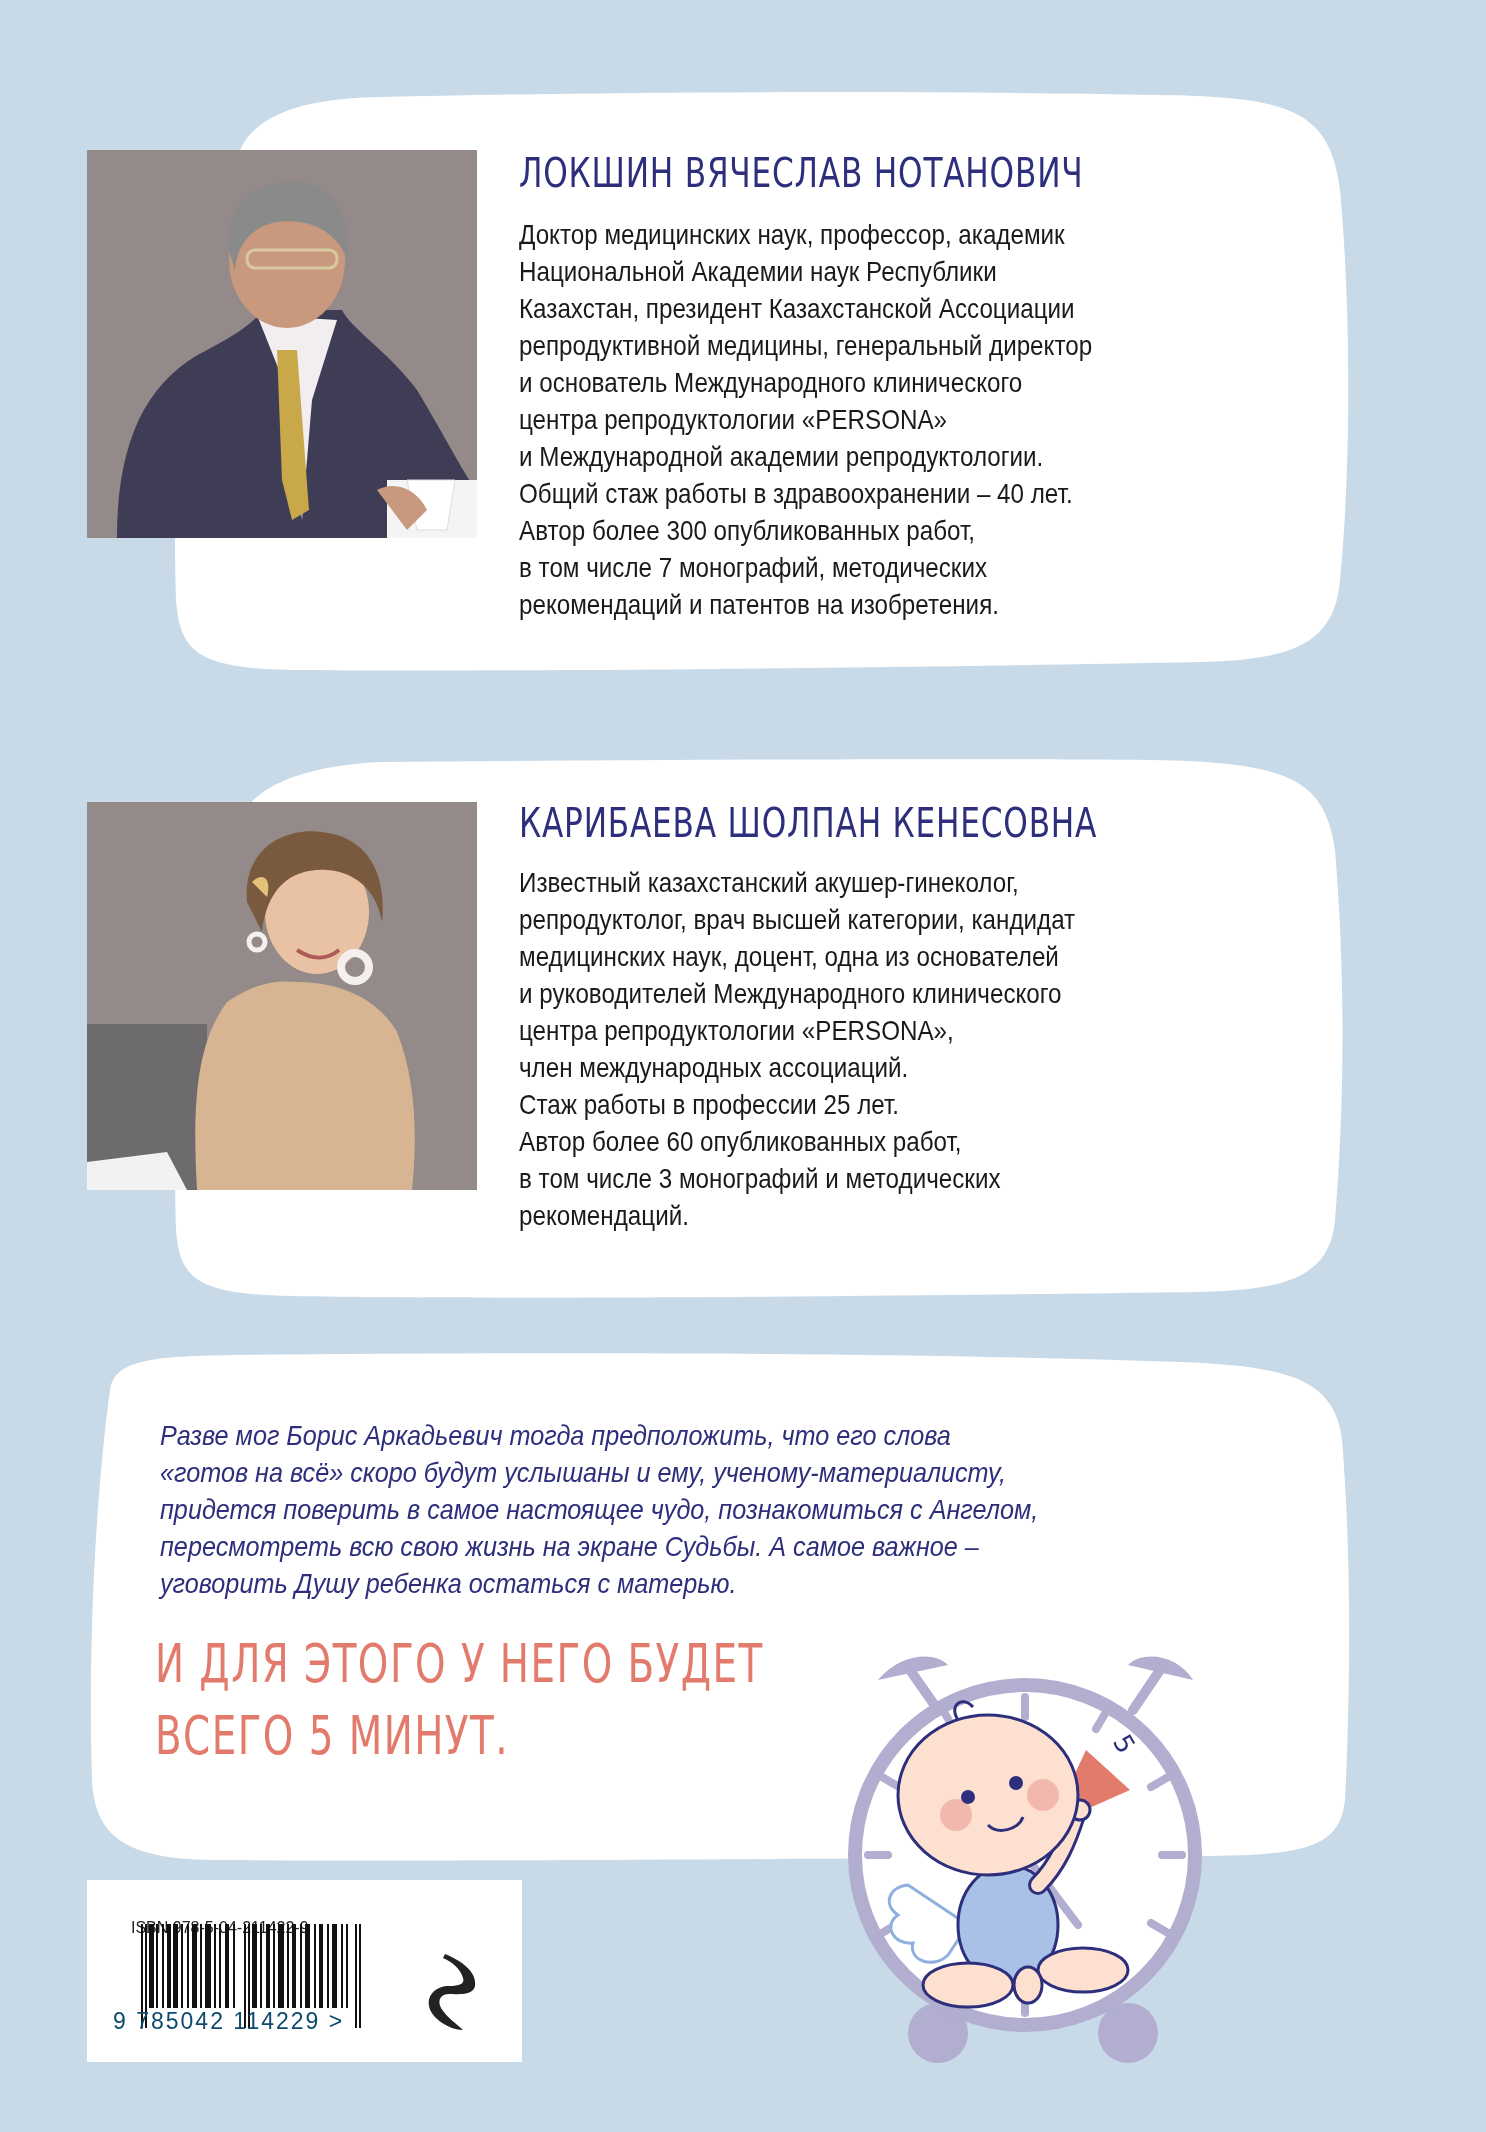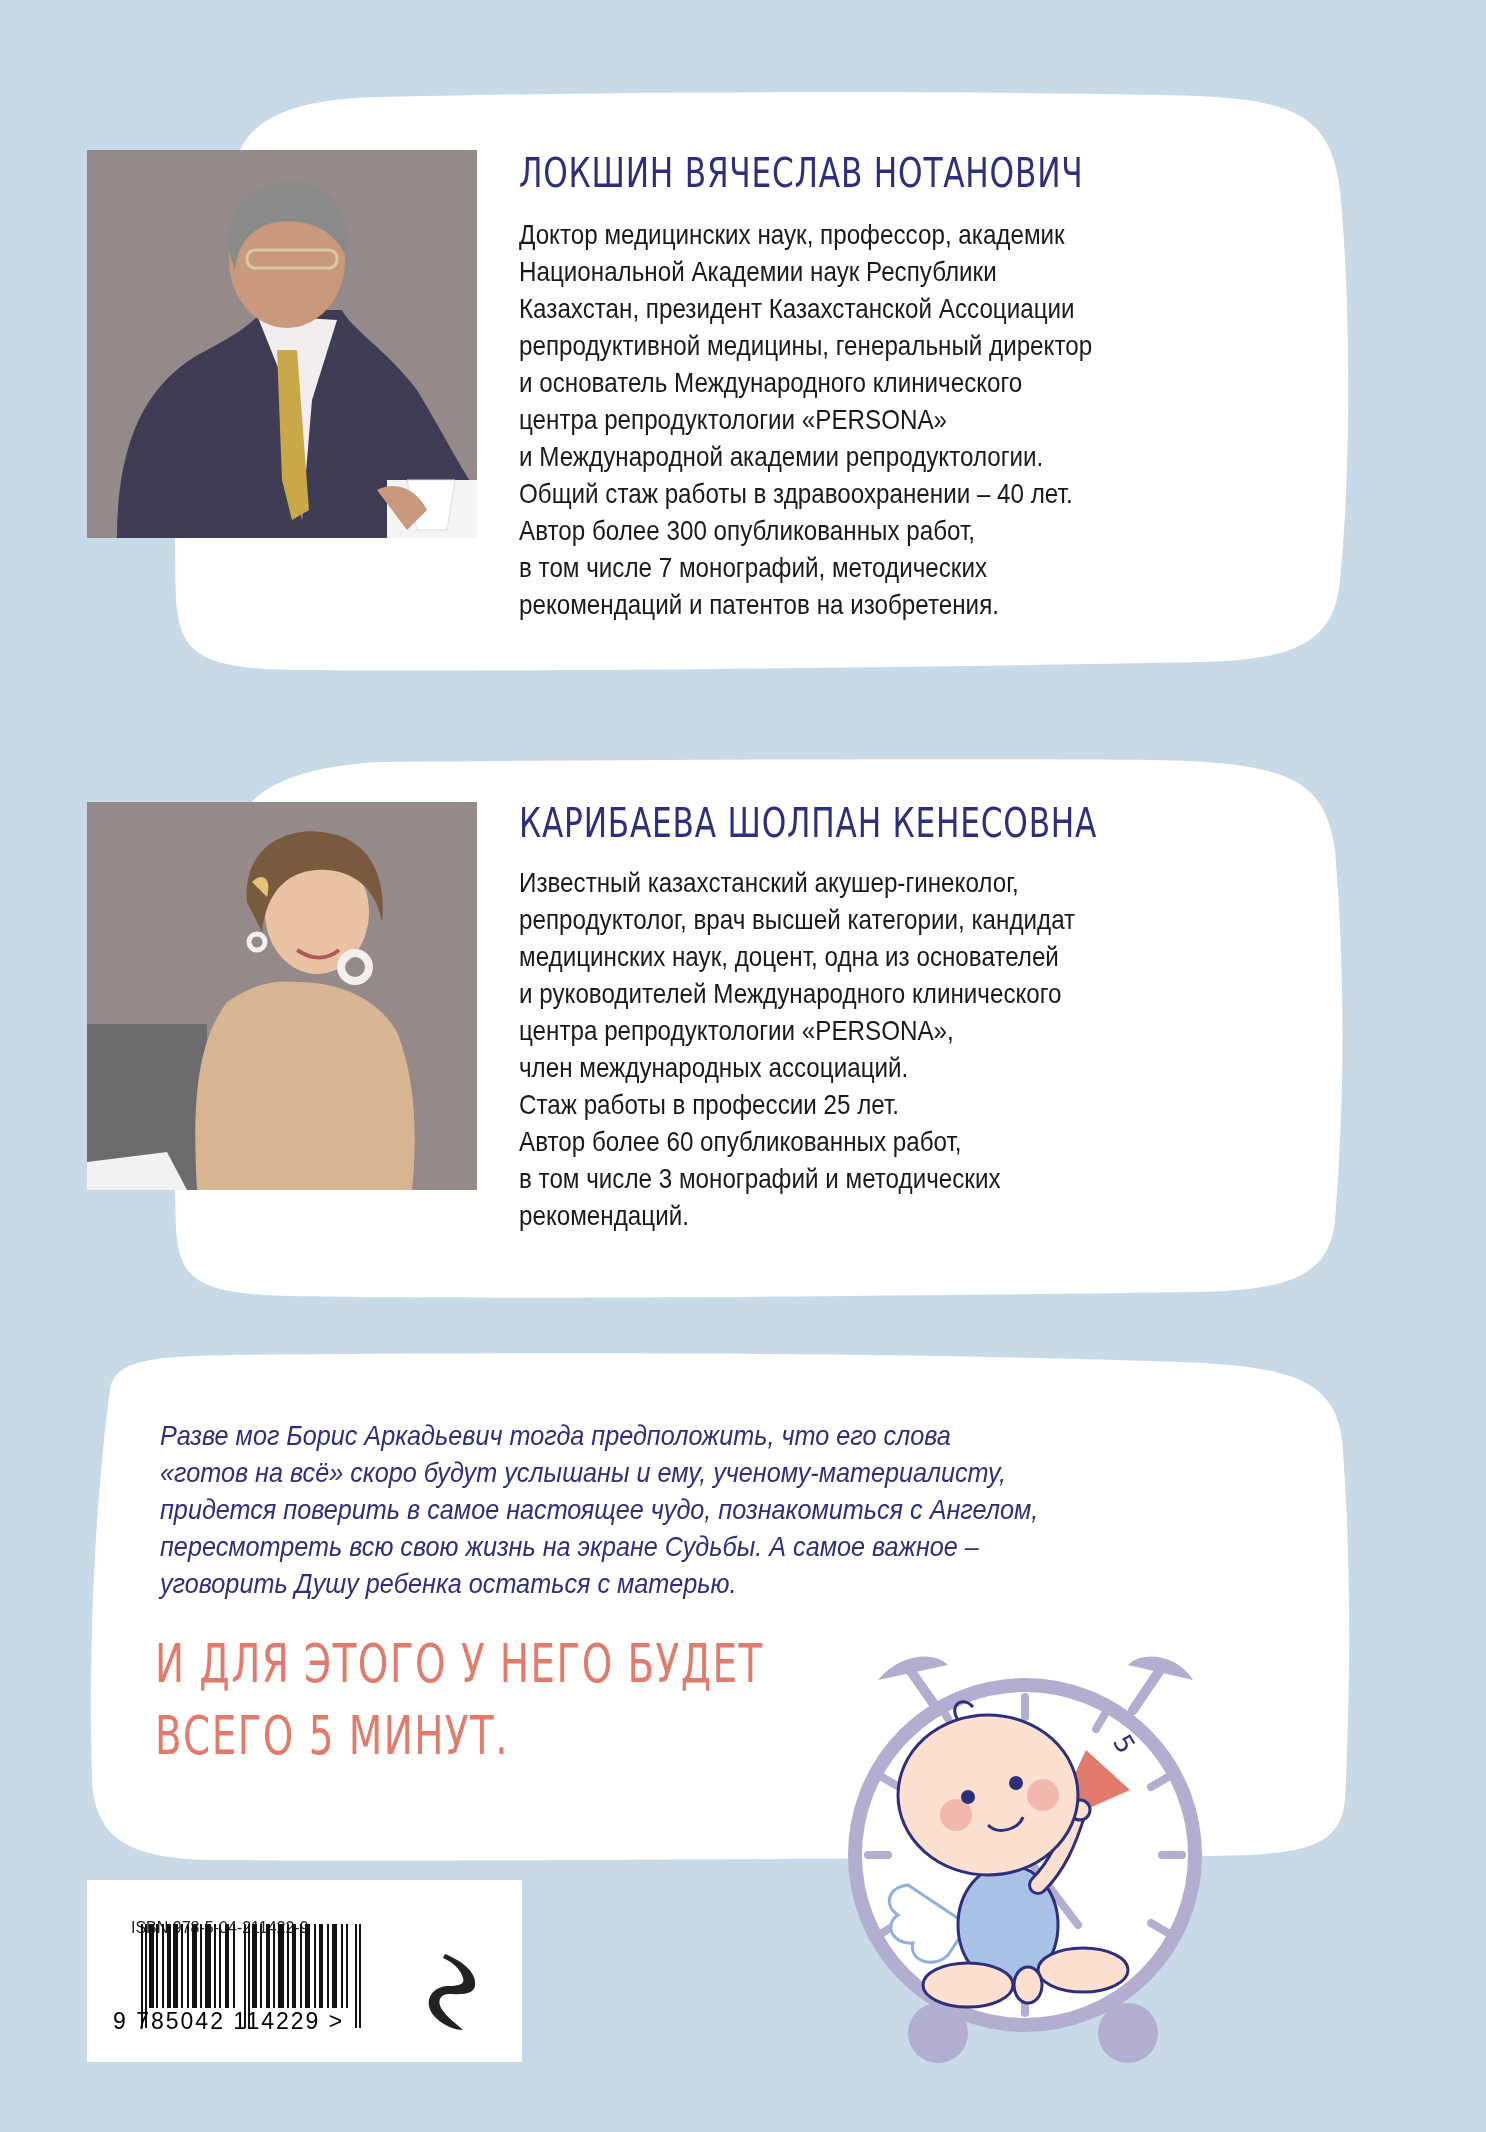--- a/index.html
+++ b/index.html
@@ -40,21 +40,21 @@
     position: absolute; left: 87px; top: 1880px; width: 435px; height: 182px;
     background: #ffffff;
   }
   .isbn-text {
     position: absolute; left: 44px; top: 18px; font-size: 16px; color: #222; margin-top: 21px;
   }
   .barcode {
     position: absolute; left: 52px; top: 44px; width: 226px; height: 104px;
   }
   .barcode-digits {
-    position: absolute; left: 26px; top: 128px; font-size: 23px; color: #000000;
+    position: absolute; left: 26px; top: 128px; font-size: 23px; color: #0c4a6e;
     letter-spacing: 2px; white-space: nowrap;
   }
   .logo { position: absolute; left: 340px; top: 70px; }
   .clock { position: absolute; left: 838px; top: 1625px; }
 </style>
 </head>
 <body>
 
 <svg class="card-shape" style="left:0;top:0" width="1486" height="2132" viewBox="0 0 1486 2132">
   <path d="M240,150 C260,105 330,98 380,97 C600,92 900,90 1160,95 C1290,97 1330,110 1340,190 C1352,320 1350,480 1340,580 C1335,645 1290,660 1200,662 C900,668 500,672 290,670 C195,668 180,650 176,600 C172,480 178,300 240,150 Z" fill="#ffffff"></path>

